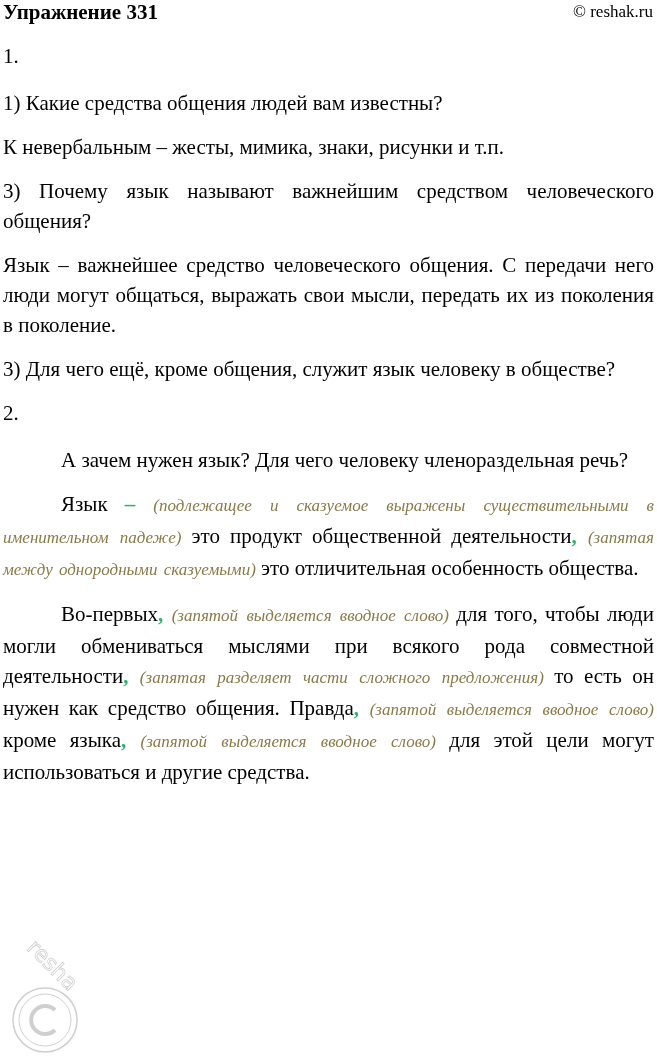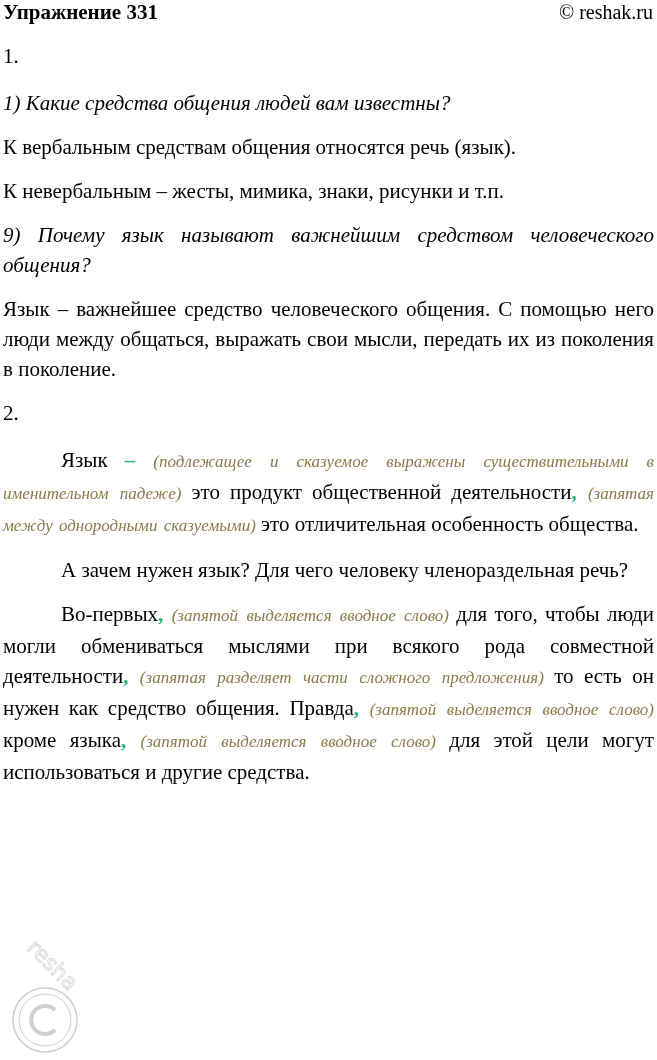--- a/index.html
+++ b/index.html
@@ -6,54 +6,54 @@
   body {
     width: 657px; height: 1060px; overflow: hidden; position: relative;
     font-family: "Liberation Serif", "DejaVu Serif", serif;
     color: #000000; font-size: 21px; line-height: 30px;
   }
   .header {
     position: absolute; left: 3px; right: 4px; top: 0px; height: 28px;
     display: flex; justify-content: space-between; align-items: flex-start;
   }
   .title { font-weight: bold; font-size: 21px; line-height: 24px; }
-  .copyright { font-size: 20px; line-height: 24px; }
+  .copyright { font-size: 17px; line-height: 24px; }
   .content { position: absolute; left: 3px; right: 3px; top: 41px; }
   p { margin: 0 0 14px 0; text-align: justify; }
   .num { margin-bottom: 17px; }
-  .q { font-style: italic; }
+  .q { }
   .indent { text-indent: 58px; }
   .note { font-style: italic; color: #8a7a48; font-size: 17px; word-spacing: 2px; }
   .mark { color: #2bb56a; font-weight: bold; }
   .watermark {
     position: absolute; left: 0px; top: 940px; width: 120px; height: 120px;
     opacity: 0.35; pointer-events: none;
   }
 </style>
 </head>
 <body>
 
 <div class="header">
   <span class="title">Упражнение 331</span>
   <span class="copyright">© reshak.ru</span>
 </div>
 
 <div class="content">
   <p class="num">1.</p>
   <p class="q">1) Какие средства общения людей вам известны?</p>
-  <p>К вербальным средствам общения относятся речь (язык).</p>
   <p>К невербальным – жесты, мимика, знаки, рисунки и т.п.</p>
-  <p class="q">9) Почему язык называют важнейшим средством человеческого общения?</p>
-  <p>Язык – важнейшее средство человеческого общения. С помощью него люди между общаться, выражать свои мысли, передать их из поколения в поколение.</p>
+  <p class="q">3) Почему язык называют важнейшим средством человеческого общения?</p>
+  <p>Язык – важнейшее средство человеческого общения. С передачи него люди могут общаться, выражать свои мысли, передать их из поколения в поколение.</p>
+  <p class="q">3) Для чего ещё, кроме общения, служит язык человеку в обществе?</p>
 
   <p class="num">2.</p>
 
+  <p class="indent">А зачем нужен язык? Для чего человеку членораздельная речь?</p>
+
   <p class="indent"><span>Язык </span><span class="mark">–</span><span class="note"> (подлежащее и сказуемое выражены существительными в именительном падеже)</span><span> это продукт общественной деятельности</span><span class="mark">,</span><span class="note"> (запятая между однородными сказуемыми)</span><span> это отличительная особенность общества.</span></p>
-
-  <p class="indent">А зачем нужен язык? Для чего человеку членораздельная речь?</p>
 
   <p class="indent"><span>Во-первых</span><span class="mark">,</span><span class="note"> (запятой выделяется вводное слово)</span><span> для того, чтобы люди могли обмениваться мыслями при всякого рода совместной деятельности</span><span class="mark">,</span><span class="note"> (запятая разделяет части сложного предложения)</span><span> то есть он нужен как средство общения. Правда</span><span class="mark">,</span><span class="note"> (запятой выделяется вводное слово)</span><span> кроме языка</span><span class="mark">,</span><span class="note"> (запятой выделяется вводное слово)</span><span> для этой цели могут использоваться и другие средства.</span></p>
 </div>
 
 <svg class="watermark" viewBox="0 0 120 120">
   <circle cx="45" cy="80" r="32" fill="none" stroke="#777" stroke-width="1.5"></circle>
   <circle cx="45" cy="80" r="26" fill="none" stroke="#777" stroke-width="1"></circle>
   <path d="M55 70 A14 14 0 1 0 55 90" fill="none" stroke="#777" stroke-width="4"></path>
   <text x="15" y="25" font-size="22" fill="none" stroke="#777" stroke-width="0.8" transform="rotate(45 40 30)" font-family="DejaVu Sans, sans-serif">resha</text>
 </svg>

